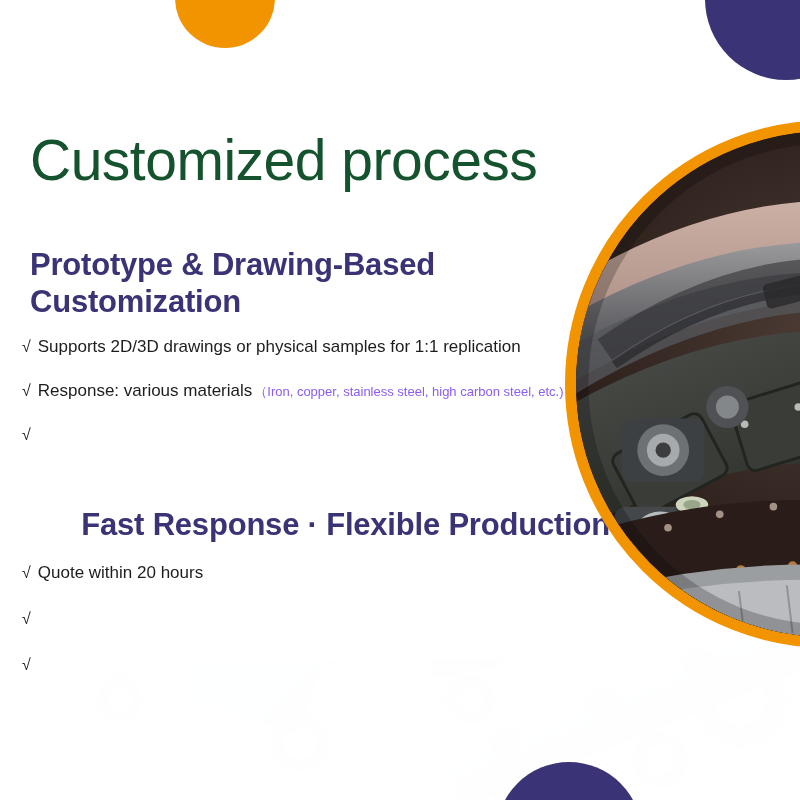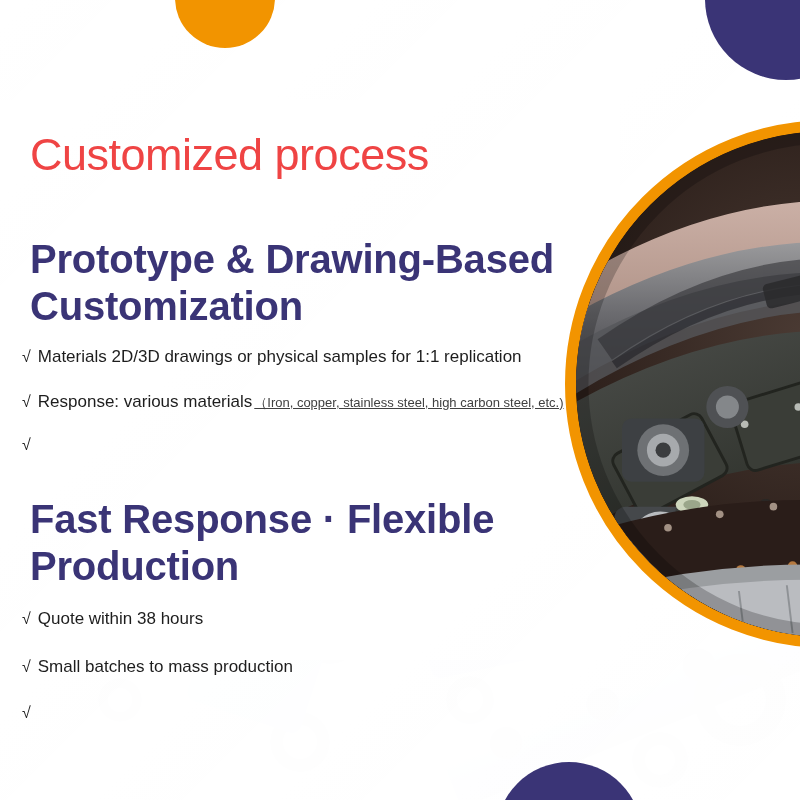--- a/index.html
+++ b/index.html
@@ -77,39 +77,39 @@
     border-radius: 50%;
     overflow: hidden;
   }
   .photo-svg { display: block; width: 100%; height: 100%; }
 
   .poster-title {
     position: absolute;
     left: 30px;
     top: 132px;
     margin: 0;
-    font-size: 45px;
+    font-size: 57px;
     font-weight: 300;
     letter-spacing: -0.5px;
-    color: #ef4444;
+    color: #14532d;
     line-height: 1.0;
     white-space: nowrap;
   }
 
   .section {
     position: absolute;
     left: 30px;
     width: 580px;
   }
   .section-1 { top: 232px; }
   .section-2 { top: 492px; }
 
   .section-heading {
-    margin: 4px 0 16px 0;
-    font-size: 40px;
+    margin: 15px 0 16px 0;
+    font-size: 31px;
     font-weight: 700;
     color: #3A3476;
     line-height: 1.18;
     letter-spacing: -0.2px;
   }
 
   .bullet-list {
     list-style: none;
     margin: 0;
     padding: 0;
@@ -127,25 +127,24 @@
     flex: 0 0 auto;
     margin-left: -8px;
     margin-right: 7px;
     font-size: 16px;
     color: #1d1d1d;
   }
   .bullet-text { flex: 0 0 auto; }
   .bullet-note {
     font-size: 13px;
     margin-left: 2px;
-    color: #404040;
-    text-decoration: underline;
-  }
-
-  .section-2 .section-heading { margin-bottom: 18px; }
+    color: #8b5cf6;
+  }
+
+  .section-2 .section-heading { margin-bottom: 18px; text-align: right; }
   .section-2 .bullet-item { margin-bottom: 26px; }
 </style>
 </head>
 <body>
 
 <div id="poster">
 
   <div class="watermark">
     <svg class="wm-svg" viewBox="0 0 800 800" preserveAspectRatio="none">
       <defs>
@@ -420,43 +419,42 @@
     </div>
   </div>
 
   <h1 class="poster-title">Customized process</h1>
 
   <div class="section section-1">
     <h2 class="section-heading">Prototype &amp; Drawing-Based Customization</h2>
     <ul class="bullet-list">
       <li class="bullet-item">
         <span class="bullet-mark">√</span>
-        <span class="bullet-text">Materials 2D/3D drawings or physical samples for 1:1 replication</span>
+        <span class="bullet-text">Supports 2D/3D drawings or physical samples for 1:1 replication</span>
       </li>
       <li class="bullet-item">
         <span class="bullet-mark">√</span>
         <span class="bullet-text">Response: various materials</span>
         <span class="bullet-note">（Iron, copper, stainless steel, high carbon steel, etc.)</span>
       </li>
       <li class="bullet-item">
         <span class="bullet-mark">√</span>
       </li>
     </ul>
   </div>
 
   <div class="section section-2">
     <h2 class="section-heading">Fast Response · Flexible Production</h2>
     <ul class="bullet-list">
       <li class="bullet-item">
         <span class="bullet-mark">√</span>
-        <span class="bullet-text">Quote within 38 hours</span>
-      </li>
-      <li class="bullet-item">
-        <span class="bullet-mark">√</span>
-        <span class="bullet-text">Small batches to mass production</span>
+        <span class="bullet-text">Quote within 20 hours</span>
+      </li>
+      <li class="bullet-item">
+        <span class="bullet-mark">√</span>
       </li>
       <li class="bullet-item">
         <span class="bullet-mark">√</span>
       </li>
     </ul>
   </div>
 
 </div>
 
 </body></html>

